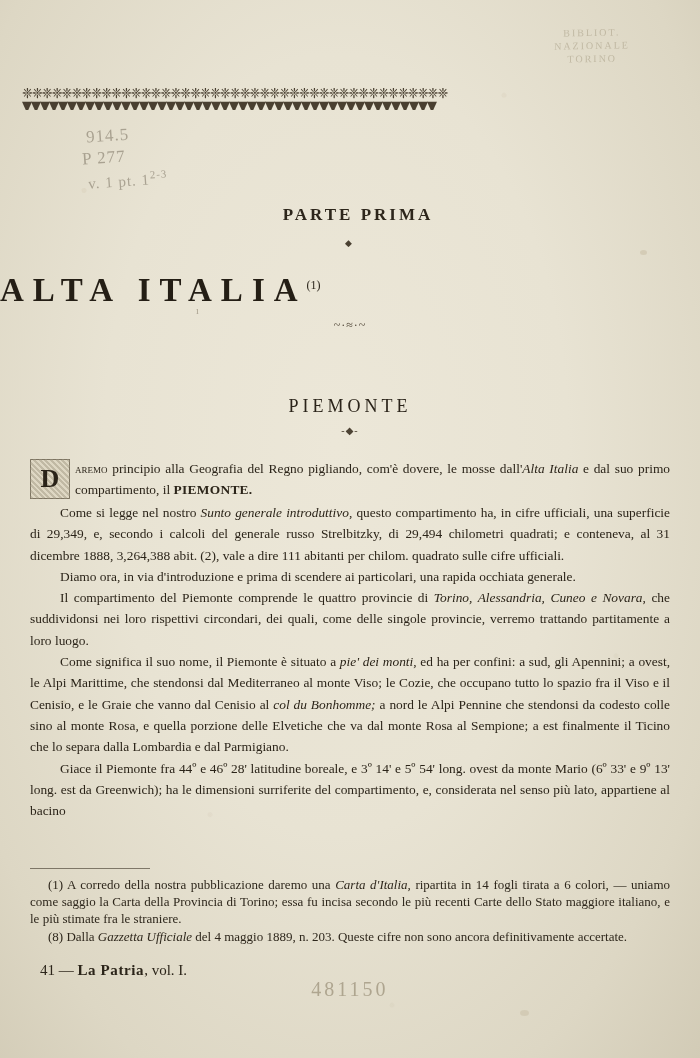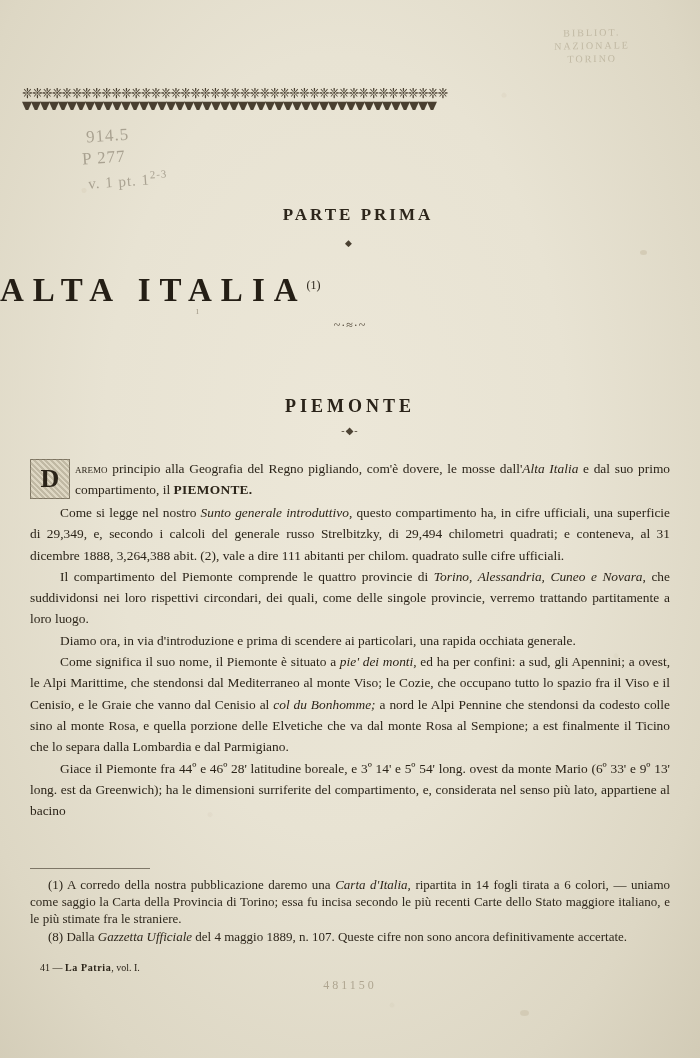--- a/index.html
+++ b/index.html
@@ -146,21 +146,21 @@
     color: rgba(90,80,60,.45);
   }
   h3.section-title {
     position: absolute;
     left: 0; right: 0;
     top: 396px;
     margin: 0;
     text-align: center;
     font-size: 18px;
     letter-spacing: 4px;
-    font-weight: bold;
+    font-weight: normal;
     color: #2a2319;
   }
   .swash2 {
     position: absolute;
     left: 0; right: 0;
     top: 425px;
     text-align: center;
     font-size: 10px;
     color: #4d4334;
     letter-spacing: 1px;
@@ -226,34 +226,34 @@
     text-align: justify;
     color: #2e271c;
   }
   .footnotes p { margin: 0; text-indent: 18px; }
   .footnotes p + p { margin-top: 1px; }
 
   .colophon {
     position: absolute;
     left: 40px;
     top: 962px;
-    font-size: 10px;
+    font-size: 15px;
     color: #2b2419;
   }
   .colophon .brand {
     font-weight: bold;
     letter-spacing: .6px;
     font-family: "Liberation Serif", serif;
   }
   .accession {
     position: absolute;
     left: 0; right: 0;
     top: 978px;
     text-align: center;
-    font-size: 12px;
+    font-size: 20px;
     letter-spacing: 3px;
     color: rgba(110,98,72,.45);
     font-family: "Liberation Serif", serif;
   }
   .spot {
     position: absolute;
     border-radius: 50%;
     pointer-events: none;
   }
 </style>
@@ -297,32 +297,32 @@
   <div class="tick">ı</div>
   <div class="swash">~·≈·~</div>
 
   <h3 class="section-title">PIEMONTE</h3>
   <div class="swash2">-◆-</div>
 
   <div class="body-text">
     <div id="paragraphs">
         <p class="first dropcap-wrap"><span class="dropcap">D</span><span class="sc">aremo</span><span> principio alla Geografia del Regno pigliando, com'è dovere, le mosse dall'</span><em>Alta Italia</em><span> e dal suo primo compartimento, il </span><span class="smallcaps-word">PIEMONTE.</span></p>
         <p><span>Come si legge nel nostro </span><em>Sunto generale introduttivo</em><span>, questo compartimento ha, in cifre ufficiali, una superficie di 29,349, e, secondo i calcoli del generale russo Strelbitzky, di 29,494 chilometri quadrati; e conteneva, al 31 dicembre 1888, 3,264,388 abit. (2), vale a dire 111 abitanti per chilom. quadrato sulle cifre ufficiali.</span></p>
+        <p><span>Diamo ora, in via d'introduzione e prima di scendere ai particolari, una rapida occhiata generale.</span></p>
         <p><span>Il compartimento del Piemonte comprende le quattro provincie di </span><em>Torino, Alessandria, Cuneo e Novara</em><span>, che suddividonsi nei loro rispettivi circondari, dei quali, come delle singole provincie, verremo trattando partitamente a loro luogo.</span></p>
-        <p><span>Diamo ora, in via d'introduzione e prima di scendere ai particolari, una rapida occhiata generale.</span></p>
         <p><span>Come significa il suo nome, il Piemonte è situato a </span><em>pie' dei monti</em><span>, ed ha per confini: a sud, gli Apennini; a ovest, le Alpi Marittime, che stendonsi dal Mediterraneo al monte Viso; le Cozie, che occupano tutto lo spazio fra il Viso e il Cenisio, e le Graie che vanno dal Cenisio al </span><em>col du Bonhomme;</em><span> a nord le Alpi Pennine che stendonsi da codesto colle sino al monte Rosa, e quella porzione delle Elvetiche che va dal monte Rosa al Sempione; a est finalmente il Ticino che lo separa dalla Lombardia e dal Parmigiano.</span></p>
         <p><span>Giace il Piemonte fra 44º e 46º 28' latitudine boreale, e 3º 14' e 5º 54' long. ovest da monte Mario (6º 33' e 9º 13' long. est da Greenwich); ha le dimensioni surriferite del compartimento, e, considerata nel senso più lato, appartiene al bacino</span></p>
       </div>
   </div>
 
   <div class="rule-short"></div>
   <div class="footnotes">
     <div id="footnotes">
         <p><span>(1) A corredo della nostra pubblicazione daremo una </span><em>Carta d'Italia,</em><span> ripartita in 14 fogli tirata a 6 colori, — uniamo come saggio la Carta della Provincia di Torino; essa fu incisa secondo le più recenti Carte dello Stato maggiore italiano, e le più stimate fra le straniere.</span></p>
-        <p><span>(8) Dalla </span><em>Gazzetta Ufficiale</em><span> del 4 maggio 1889, n. 107. Queste cifre non sono ancora definitivamente accertate.</span></p>
+        <p><span>(8) Dalla </span><em>Gazzetta Ufficiale</em><span> del 4 maggio 1889, n. 203. Queste cifre non sono ancora definitivamente accertate.</span></p>
       </div>
   </div>
 
   <div class="colophon">
     <span>41</span>
     <span>—</span>
     <span class="brand">La Patria</span><span>, vol. I.</span>
   </div>
 
   <div class="accession">481150</div>

